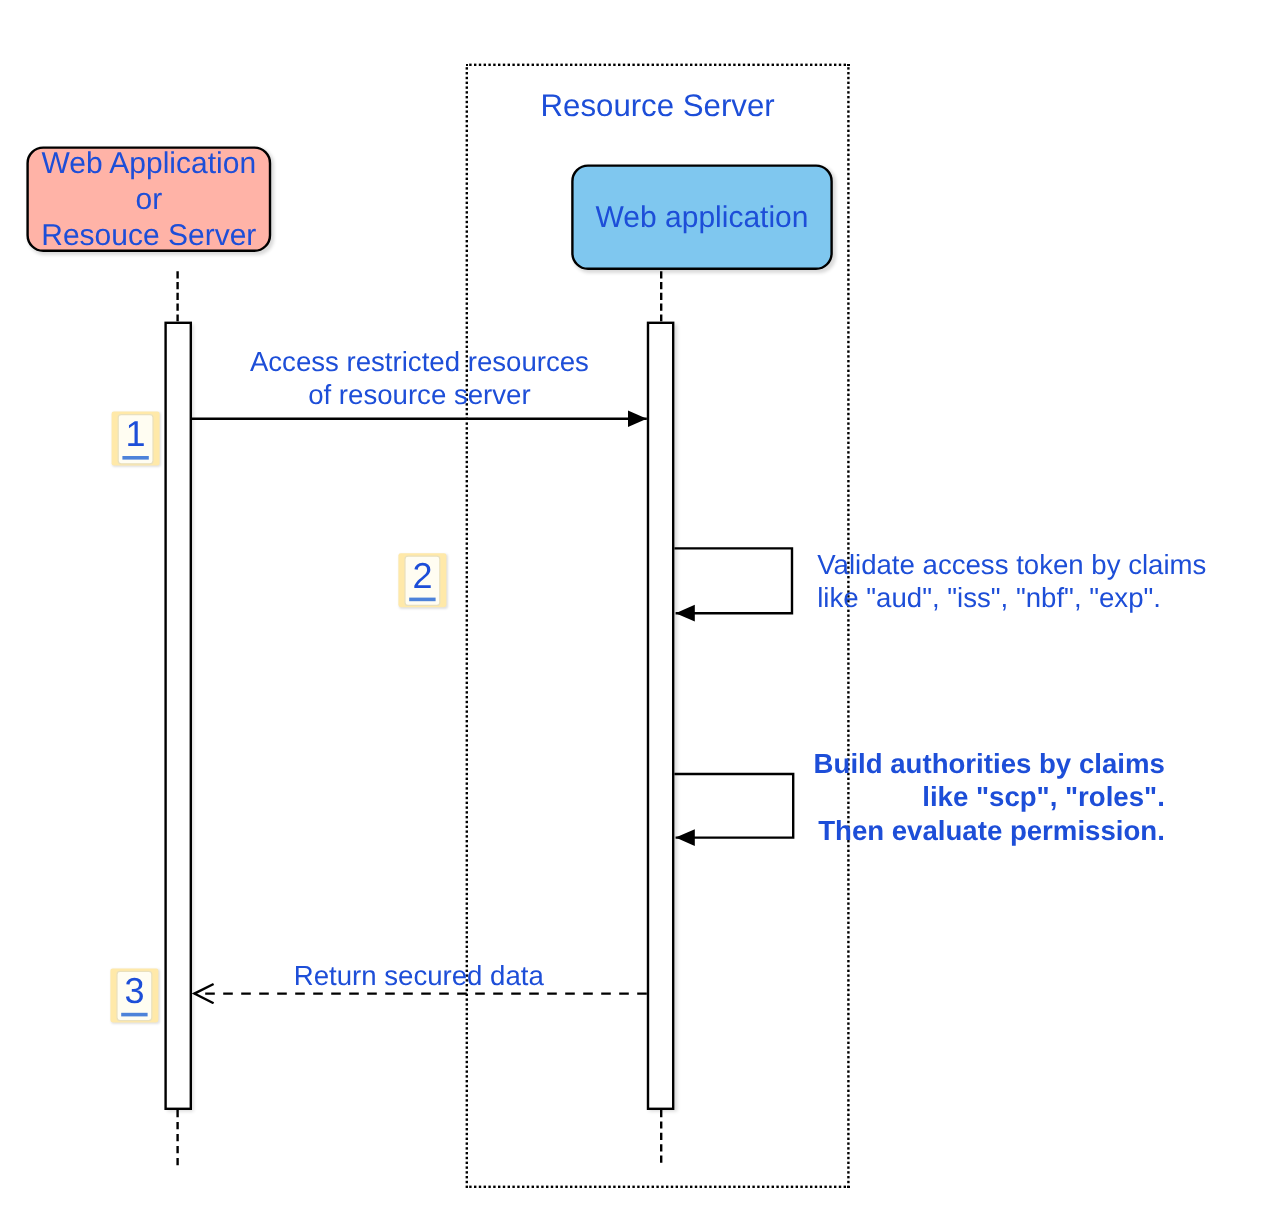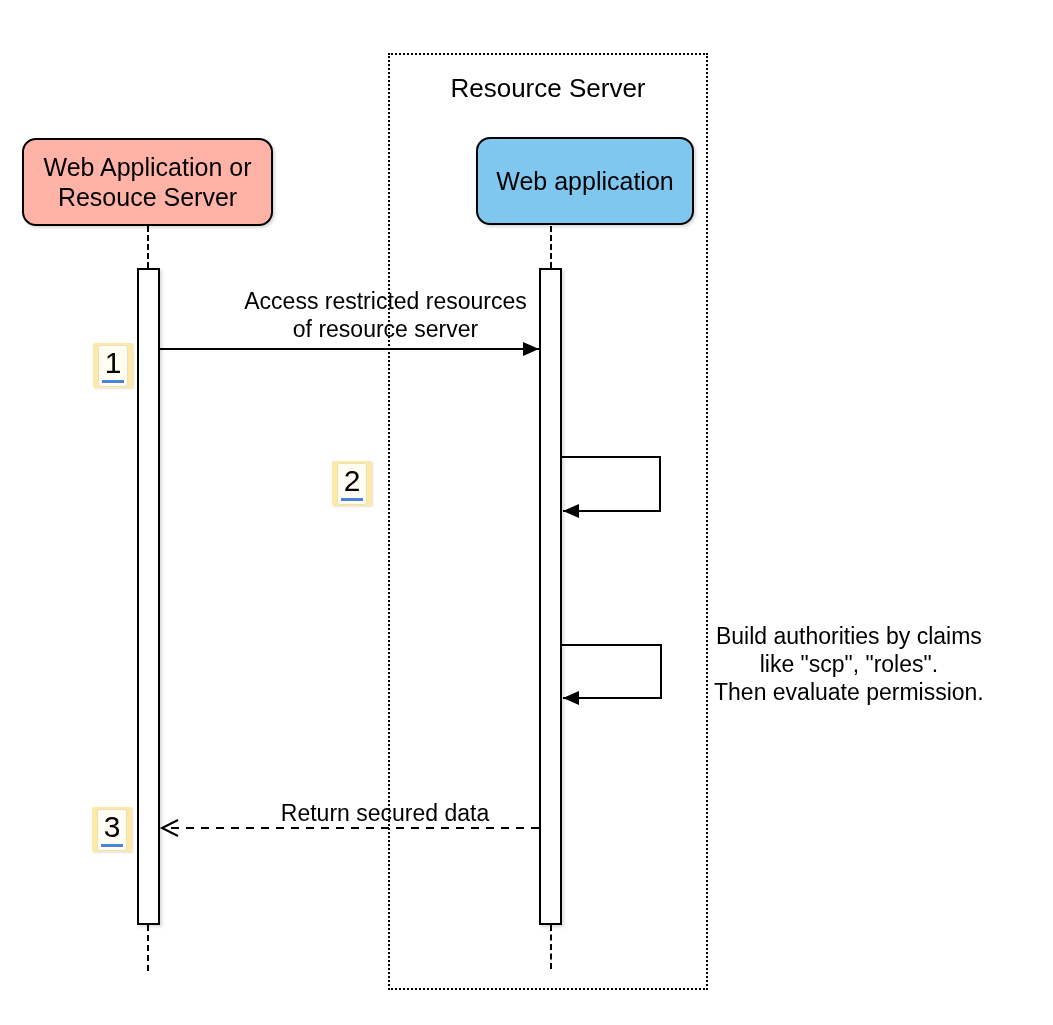--- a/index.html
+++ b/index.html
@@ -2,21 +2,21 @@
 <html><head>
 <meta charset="utf-8">
 <style>
   html, body { margin: 0; padding: 0; background: #ffffff; }
   .canvas {
     position: relative;
     width: 1053px;
     height: 1025px;
     background: #ffffff;
     font-family: "Liberation Sans", sans-serif;
-    color: #000000;
+    color: #1d4ed8;
     overflow: hidden;
   }
 
   
   .boundary {
     position: absolute;
     left: 388px; top: 53px;
     width: 320px; height: 937px;
     border: 2px dotted #000000;
     box-sizing: border-box;
@@ -38,21 +38,21 @@
     box-sizing: border-box;
     display: flex;
     align-items: center;
     justify-content: center;
     text-align: center;
     font-size: 25px;
     line-height: 30px;
     white-space: pre-line;
     box-shadow: 2px 2px 3px rgba(0,0,0,0.15);
   }
-  .actor-left  { left: 22px;  top: 138px; width: 251px; height: 88px; background: #ffb3a7; }
+  .actor-left  { left: 22px;  top: 122px; width: 204px; height: 88px; background: #ffb3a7; }
   .actor-right { left: 440px; top: 137px; width: 218px; height: 88px; background: #7fc7ef; margin-left: 36px; }
 
   
   .lifeline-seg {
     position: absolute;
     width: 0;
     border-left: 2px dashed #000000;
   }
   .ll-left-top     { left: 147px; top: 226px; height: 42px; }
   .ll-left-bottom  { left: 147px; top: 925px; height: 46px; }
@@ -79,25 +79,24 @@
     width: 1053px; height: 1025px;
     pointer-events: none;
   }
 
   
   .msg-label {
     position: absolute;
     font-size: 23px;
     line-height: 28px;
     white-space: pre-line;
-    padding-left: 36px;
   }
   .msg-1 { left: 160px; top: 287px; width: 379px; text-align: center; }
   .msg-2 { left: 681px; top: 456px; text-align: left; }
-  .msg-3 { left: 678px; top: 622px; text-align: center; }
+  .msg-3 { left: 678px; top: 622px; text-align: right; font-weight: bold; }
   .msg-4 { left: 160px; top: 799px; width: 378px; text-align: center; }
 
   
   .badge {
     position: absolute;
     width: 40px; height: 45px;
     background: #ffe9a9;
     border-radius: 2px;
     display: flex;
     align-items: center;
@@ -158,20 +157,22 @@
       </marker>
     </defs>
     <line x1="160" y1="349" x2="539" y2="349" stroke="#000000" stroke-width="2" marker-end="url(#mFilled)"></line>
     <path d="M562,457 H660 V511 H563" fill="none" stroke="#000000" stroke-width="2" marker-end="url(#mFilled)"></path>
     <path d="M562,645 H661 V698 H563" fill="none" stroke="#000000" stroke-width="2" marker-end="url(#mFilled)"></path>
     <line x1="539" y1="828" x2="162" y2="828" stroke="#000000" stroke-width="2" stroke-dasharray="8 7" marker-end="url(#mOpen)"></line>
   </svg>
 
   <div class="msg-label msg-1">Access restricted resources
 of resource server</div>
+  <div class="msg-label msg-2">Validate access token by claims
+like "aud", "iss", "nbf", "exp".</div>
   <div class="msg-label msg-3">Build authorities by claims
 like "scp", "roles".
 Then evaluate permission.</div>
   <div class="msg-label msg-4">Return secured data</div>
 
   <div class="badge badge-1">
     <div class="badge-inner">
       <span class="badge-num">1</span>
     </div>
   </div>

